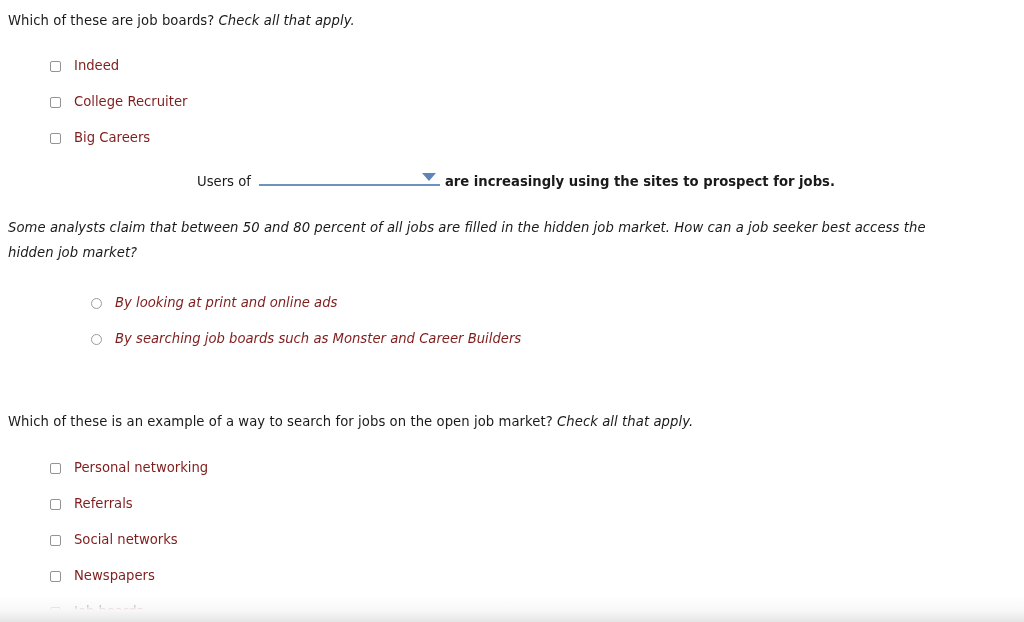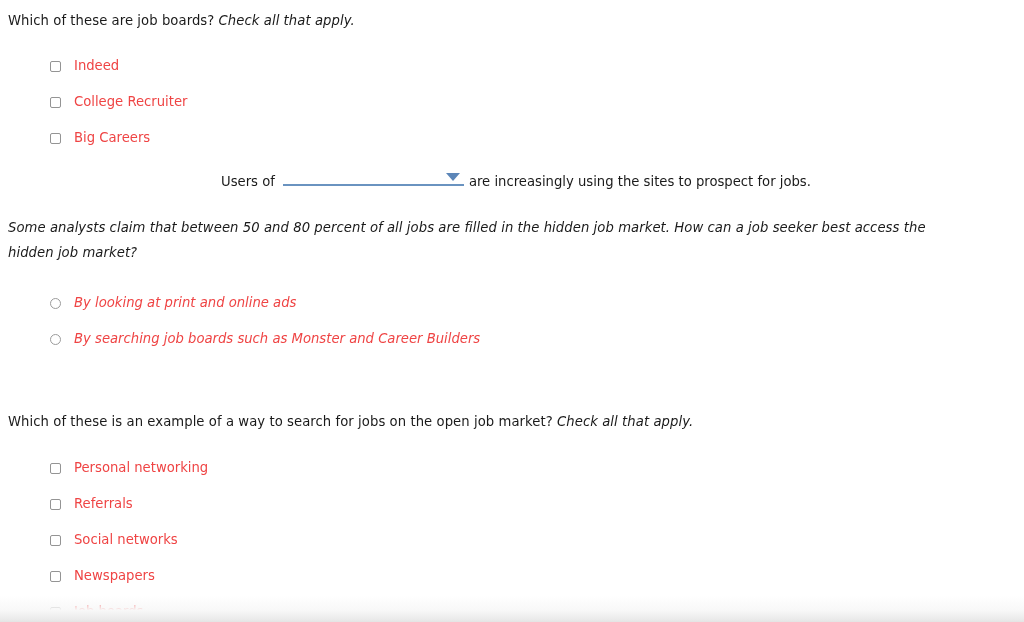--- a/index.html
+++ b/index.html
@@ -61,21 +61,21 @@
     list-style: none;
   }
   .opt {
     display: flex;
     align-items: center;
     height: 36px;
     padding-left: 50px;
   }
   .opt-label {
     font-size: 13.2px;
-    color: #ef4444;
+    color: #7f1d1d;
     margin-left: 13px;
     line-height: 1;
     white-space: nowrap;
   }
 
   
   .cbox {
     width: 11px;
     height: 11px;
     box-sizing: border-box;
@@ -102,21 +102,21 @@
   .fill-row {
     display: flex;
     align-items: baseline;
     padding-left: 8px;
     font-size: 13.2px;
     line-height: 1;
     color: #1a1a1a;
     justify-content: center;
   }
   .fill-lead { white-space: nowrap; }
-  .fill-tail { white-space: nowrap; margin-left: 5px; }
+  .fill-tail { white-space: nowrap; margin-left: 5px; font-weight: bold; }
 
   .dropdown {
     position: relative;
     display: inline-block;
     width: 181px;
     height: 16px;
     margin-left: 8px;
     border-bottom: 2px solid #6a93c0;
     box-sizing: border-box;
     cursor: pointer;
@@ -173,21 +173,21 @@
         <span class="caret"></span>
       </span>
       <span class="fill-tail">are increasingly using the sites to prospect for jobs.</span>
     </div>
   </div>
 
   <div class="qblock" style="top:215px;font-style:italic;">
     <div class="qtext">
       <span>Some analysts claim that between 50 and 80 percent of all jobs are filled in the hidden job market. How can a job seeker best access the hidden job market?</span>
     </div>
-    <ul class="options" style="margin-top:20px;">
+    <ul class="options" style="margin-top:20px;padding-left:41px;">
       <li class="opt">
         <span class="radio"></span>
         <span class="opt-label">By looking at print and online ads</span>
       </li>
       <li class="opt">
         <span class="radio"></span>
         <span class="opt-label">By searching job boards such as Monster and Career Builders</span>
       </li>
     </ul>
   </div>

